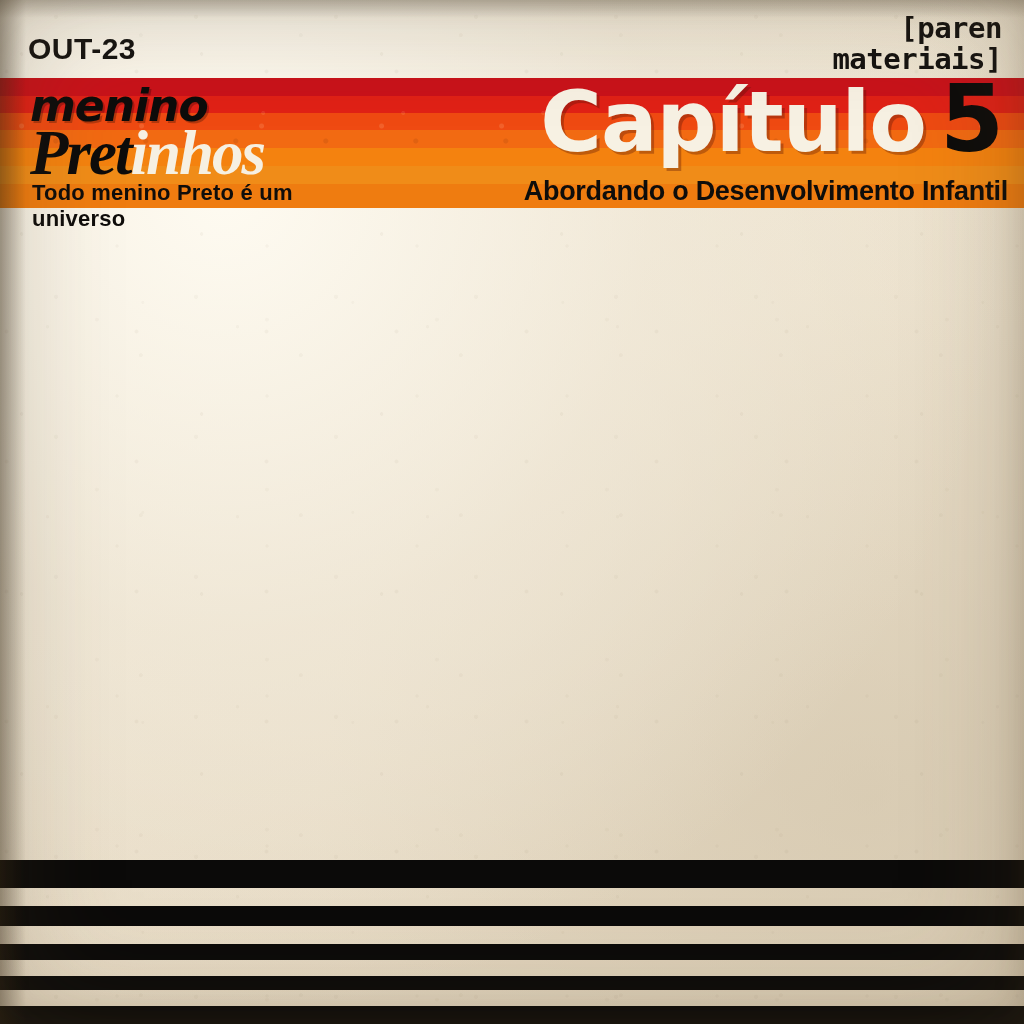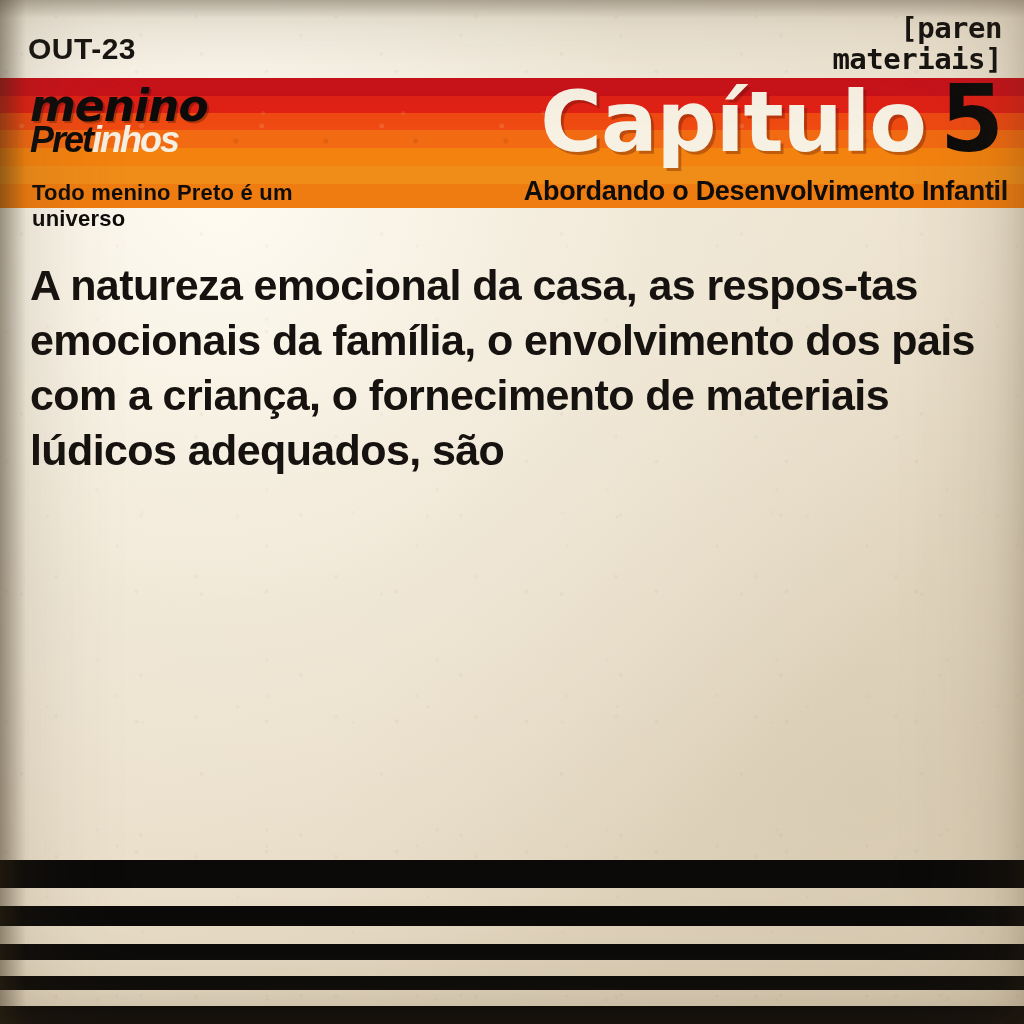--- a/index.html
+++ b/index.html
@@ -143,24 +143,24 @@
     font-size: 44px;
     line-height: 1;
     color: #0d0c0b;
     letter-spacing: -1px;
     text-shadow: 2px 2px 0 rgba(0,0,0,0.25);
   }
   .logo-pretinhos {
     position: absolute;
     left: 4px;
     top: 42px;
-    font-family: Liberation Sans, sans-serif;
+    font-family: Liberation Serif, serif;
     font-weight: bold;
     font-style: italic;
-    font-size: 36px;
+    font-size: 63px;
     line-height: 1;
     color: #0d0c0b;
     letter-spacing: -2px;
   }
   .logo-pretinhos .hl { color: #f6f0e2; }
   .logo-tagline {
     position: absolute;
     left: 6px;
     top: 100px;
     font-family: "Liberation Sans", sans-serif;
@@ -278,21 +278,20 @@
   </div>
 
   <div class="chapter-wrap">
     <div class="chapter-line">
       <span class="chapter-word">Capítulo</span><span class="chapter-num">5</span>
     </div>
     <div class="chapter-sub">Abordando o Desenvolvimento Infantil</div>
   </div>
 
   <div class="body-text">
-    <div class="para">A natureza emocional da casa, as respos-tas emocionais da família, o envolvimento dos pais com a criança, o fornecimento de materiais lúdicos adequados, são</div>
   </div>
 
   <div class="footer-stripes">
     <div class="fs f1"></div>
     <div class="fs f2"></div>
     <div class="fs f3"></div>
     <div class="fs f4"></div>
     <div class="fs f5"></div>
   </div>
 

